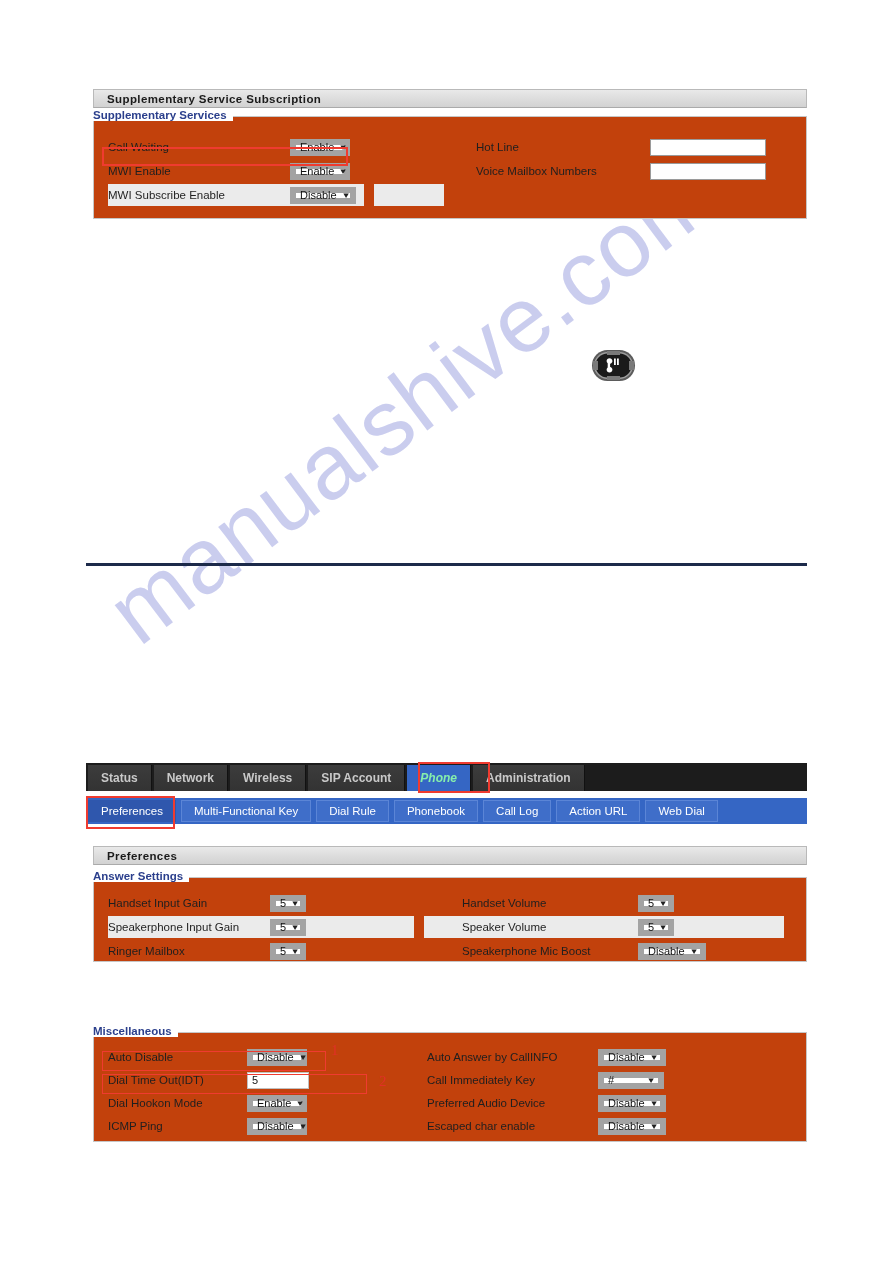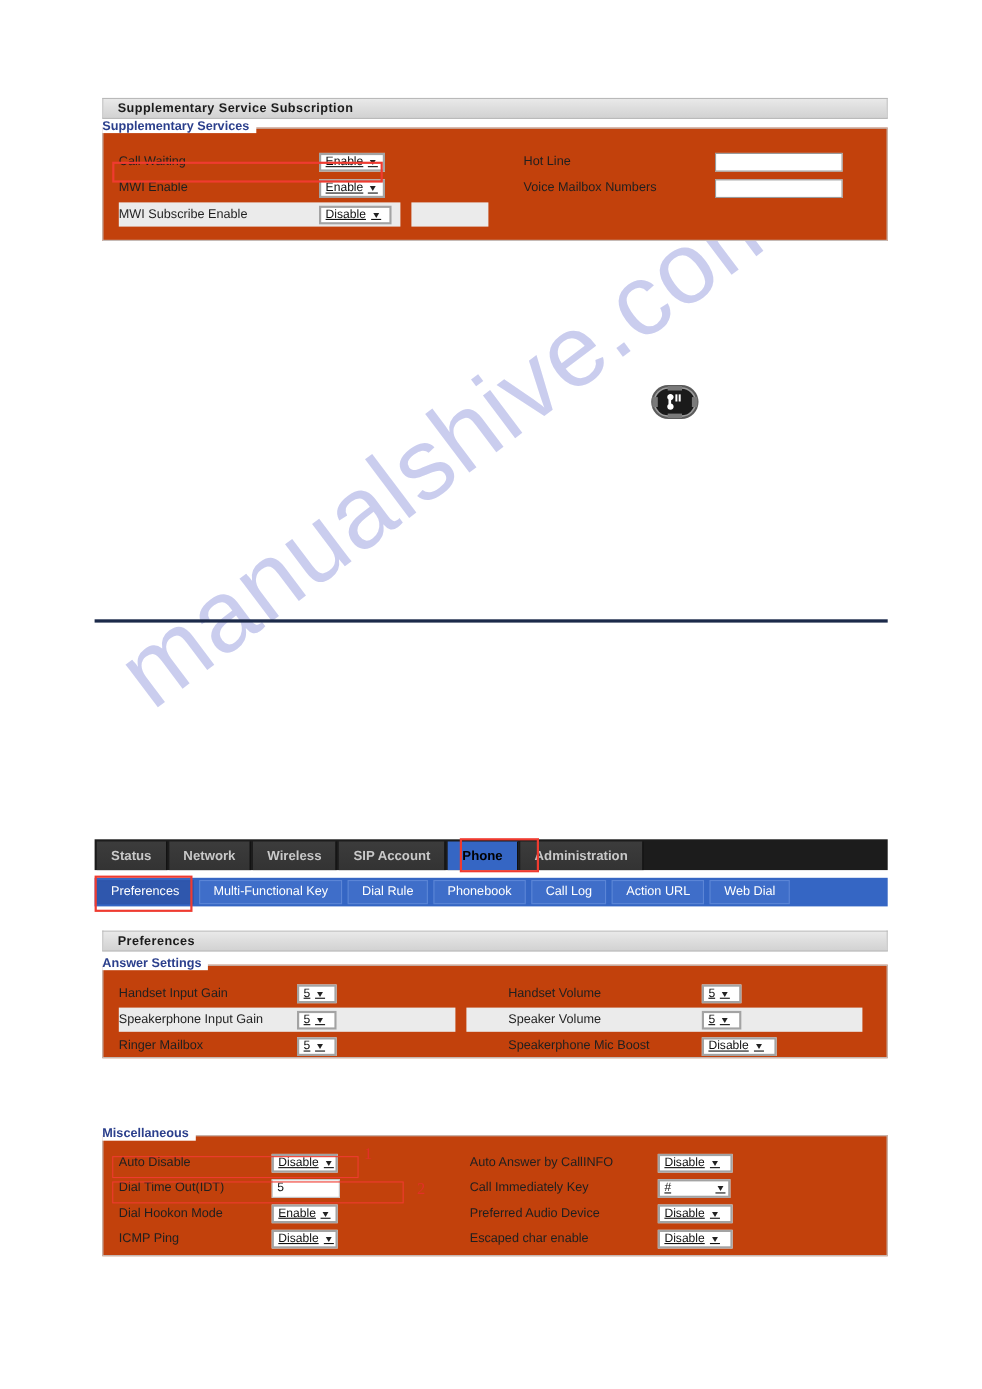--- a/index.html
+++ b/index.html
@@ -108,29 +108,28 @@
     font-size: 11.5px;
     color: #1f1f1f;
     white-space: nowrap;
   }
 
   
   .select {
     display: inline-flex;
     align-items: center;
     height: 17px;
-    border: 2px solid #a3a3a3;
+    border: 6px solid #a3a3a3;
     background: #ffffff;
     box-sizing: border-box;
     padding: 0 3px 0 4px;
     font-size: 11px;
     color: #111;
     line-height: 15px;
     white-space: nowrap;
-    text-decoration: underline;
   }
   .select .caret {
     font-size: 8px;
     margin-left: 5px;
     color: #222;
     transform: scaleX(1.15);
   }
   .select.w-sm { width: 36px; }
   .select.w-md { width: 60px; }
   .select.w-lg { width: 68px; }
@@ -204,21 +203,22 @@
     font-weight: bold;
     display: flex;
     align-items: center;
     justify-content: center;
     box-sizing: border-box;
     white-space: nowrap;
     border-right: 1px solid #111;
   }
   .tab-top.active {
     background: #3566c4;
-    color: #000000;
+    color: #86efac;
+    font-style: italic;
   }
   .subbar {
     position: absolute;
     background: #3566c4;
     z-index: 10;
   }
   .subbar-inner {
     display: flex;
     align-items: center;
     height: 100%;

